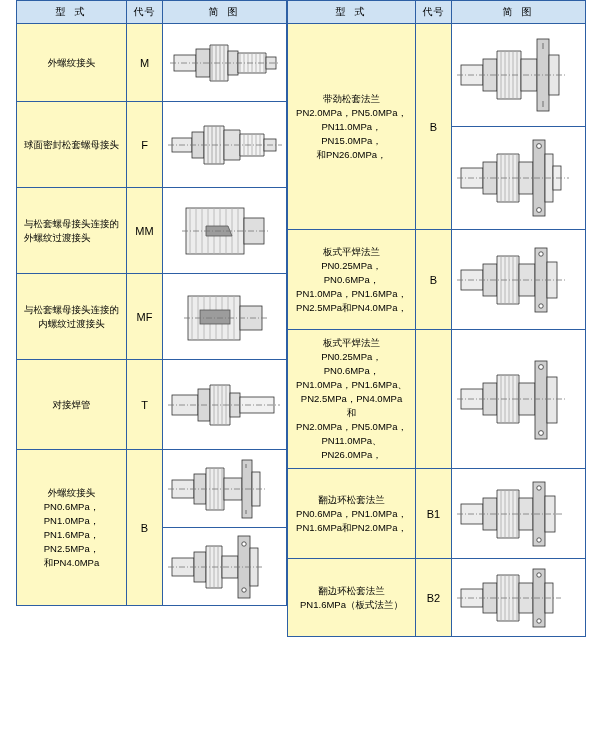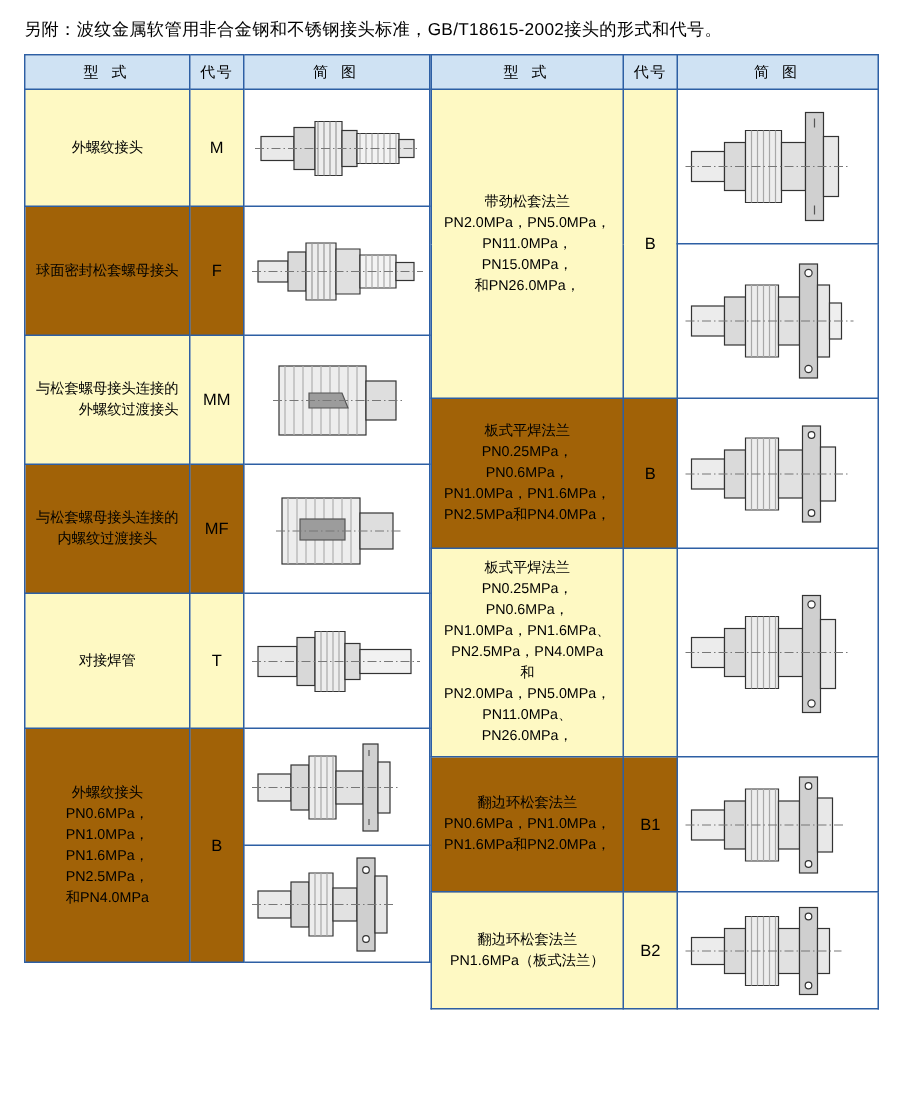--- a/index.html
+++ b/index.html
@@ -60,41 +60,40 @@
   .cell-text {
     padding: 6px 7px;
     text-align: center;
     font-size: 9.5px;
     line-height: 14px;
   }
   .code-cell {
     font-size: 11px;
     text-align: center;
   }
-  .yellow { background: #a16207; }
+  .yellow { background: #fef9c3; }
   .white { background: #fef9c3; }
   .fig-cell {
     padding: 0;
     background: #ffffff;
   }
   .fig-wrap {
     display: flex;
     align-items: center;
     justify-content: center;
     width: 100%;
     height: 100%;
   }
   svg.fig { display: block; }
 </style>
 </head>
 <body>
 
 <div class="page">
 
-  <div class="doc-title">另附：波纹金属软管用非合金钢和不锈钢接头标准，GB/T18615-2002接头的形式和代号。</div>
 
   <div class="tables">
 
     <table class="spec left-table">
       <colgroup>
         <col style="width:110px">
         <col style="width:36px">
         <col style="width:124px">
       </colgroup>
       <thead>
@@ -149,21 +148,21 @@
                   <rect x="98" y="29" width="12" height="12" fill="#e4e4e4"></rect>
                   <line x1="2" y1="35" x2="116" y2="35" stroke="#777" stroke-dasharray="6 2 1 2"></line>
                 </g>
               </svg>
             </div>
           </td>
         </tr>
 
         <tr style="height:86px">
           <td class="white">
-            <div class="cell-text" style="text-align:right;white-space:pre-line">与松套螺母接头连接的外螺纹过渡接头</div>
+            <div class="cell-text" style="text-align:left;white-space:pre-line">与松套螺母接头连接的外螺纹过渡接头</div>
           </td>
           <td class="white code-cell">MM</td>
           <td class="fig-cell">
             <div class="fig-wrap">
               <svg class="fig" width="118" height="70" viewBox="0 0 118 70">
                 <g stroke="#333" fill="none" stroke-width="0.8">
                   <rect x="20" y="12" width="58" height="46" fill="#ededed"></rect>
                   <path d="M24 12 L24 58 M30 12 L30 58 M36 12 L36 58 M42 12 L42 58 M48 12 L48 58 M54 12 L54 58 M60 12 L60 58 M66 12 L66 58 M72 12 L72 58" stroke="#b0b0b0"></path>
                   <path d="M40 30 L62 30 L66 40 L40 40 Z" fill="#9c9c9c" stroke="#555"></path>
                   <rect x="78" y="22" width="20" height="26" fill="#dedede"></rect>

